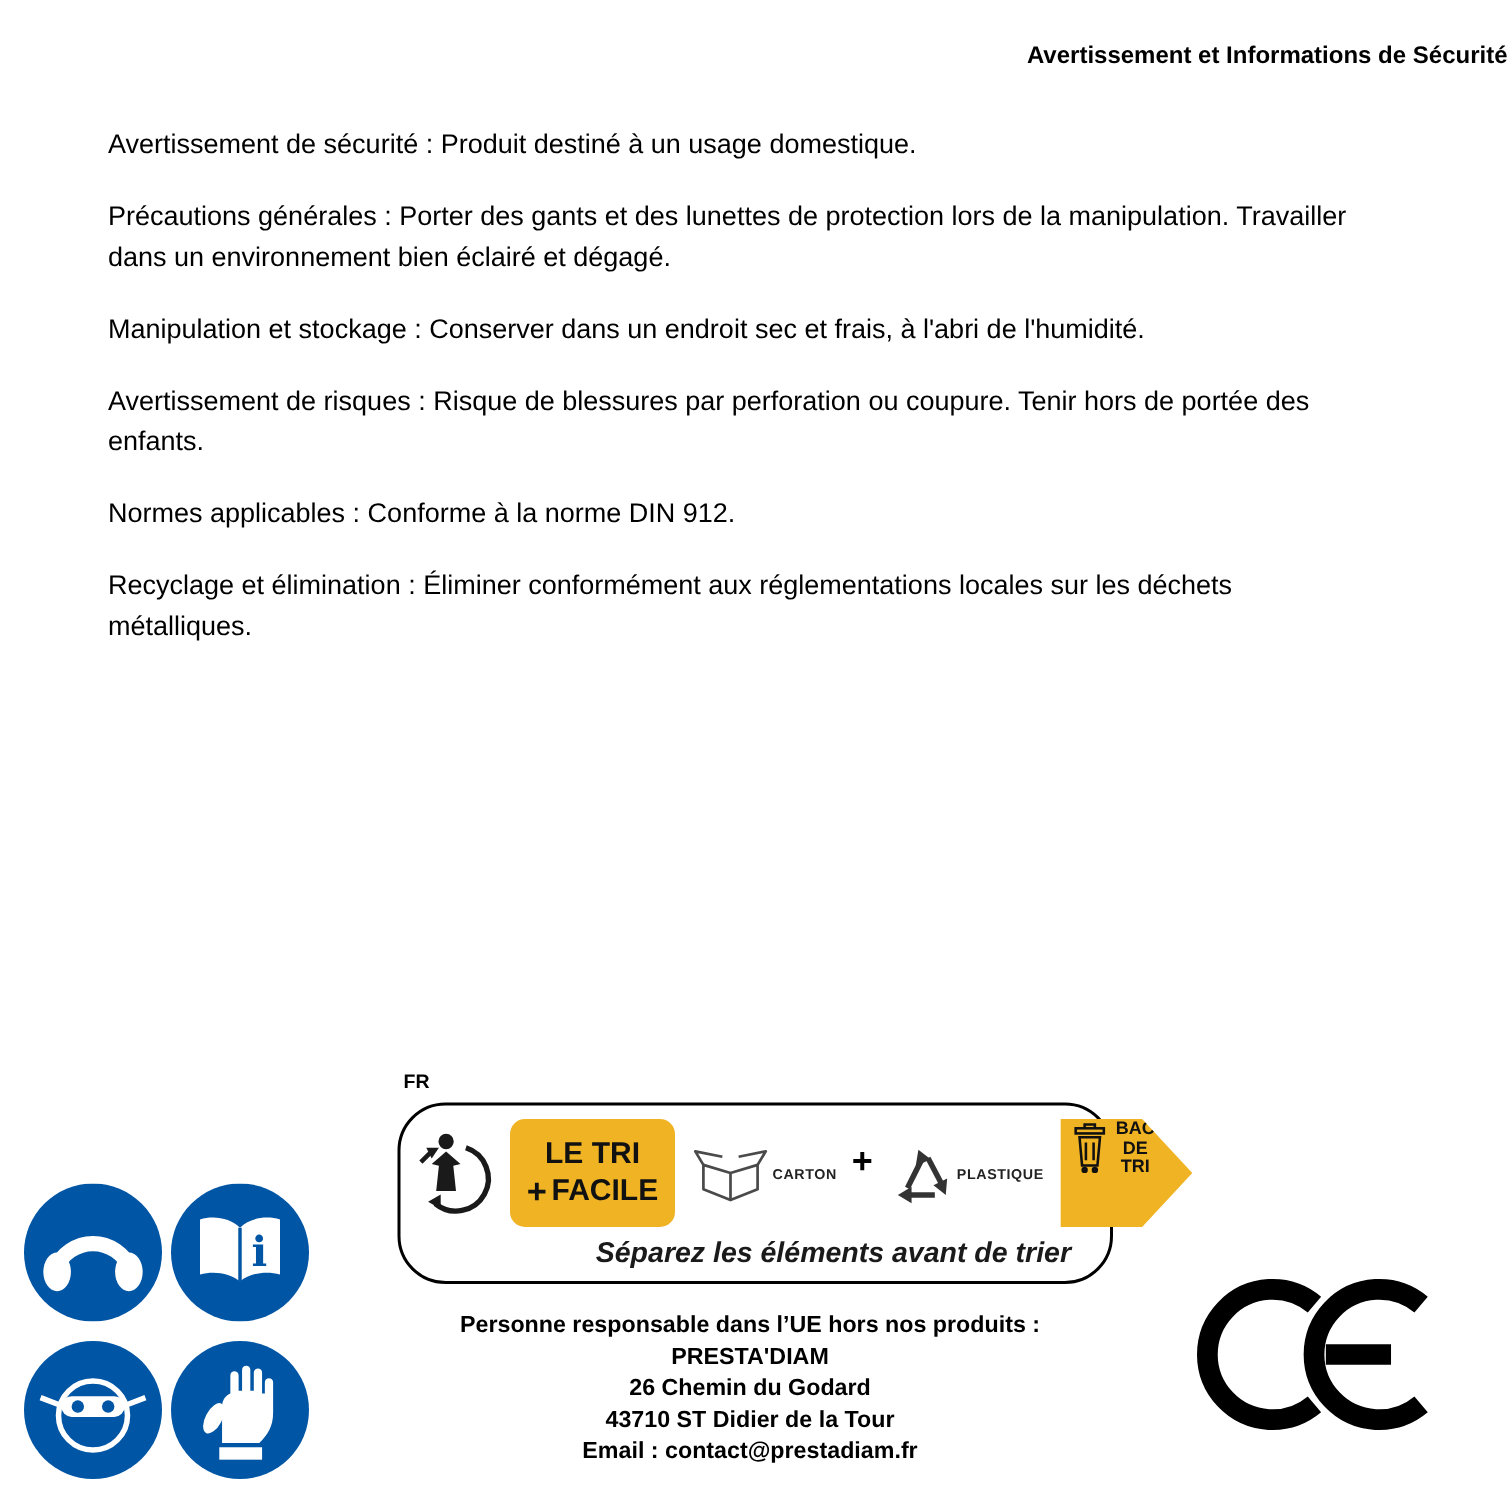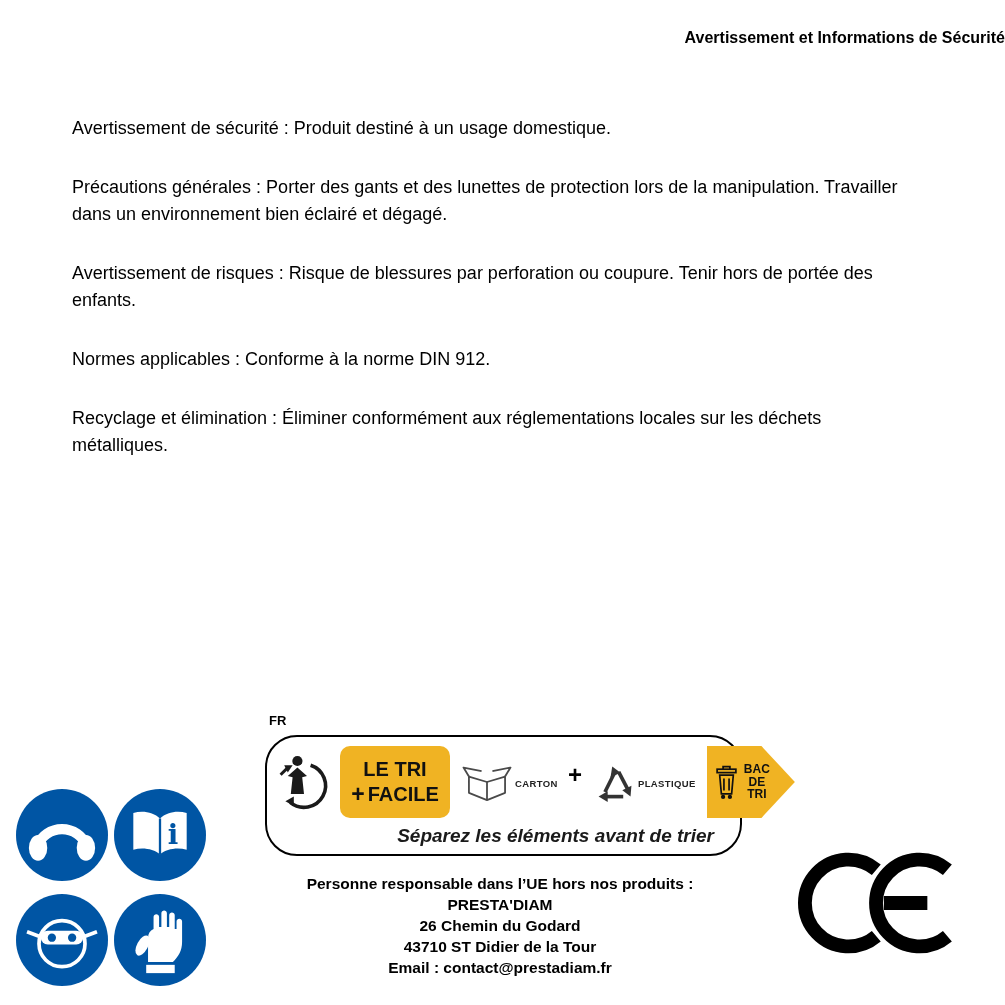--- a/index.html
+++ b/index.html
@@ -9,21 +9,21 @@
     font-family:"Liberation Sans","DejaVu Sans",sans-serif; color:#000;
   }
   .title {
     position:absolute; top:29px; left:0; width:100%;
     text-align:right; font-size:16px; font-weight:bold;
   }
   .content {
     position:absolute; top:83px; left:72px; width:835px;
     font-size:18px; line-height:27px;
   }
-  .content p { margin-bottom:21px;margin-top:32px; }
+  .content p { margin-bottom:21px; }
 
   
   .pictos {
     position:absolute; left:16px; top:789px;
     display:grid; grid-template-columns:92px 92px; grid-auto-rows:92px;
     column-gap:6px; row-gap:13px;
   }
   .picto svg { width:92px; height:92px; display:block; }
   .c-blue { fill:var(--blue,#0055A4); }
   .book-i { font:bold 30px "DejaVu Serif",serif; fill:var(--blue,#0055A4); text-anchor:middle; }
@@ -45,21 +45,21 @@
   .tf-line2 { display:flex; align-items:center; gap:3px; }
   .tf-plus { font-size:23px; }
   .mat { display:flex; flex-direction:row; align-items:center; flex:0 0 auto; }
   .mat .carton { width:56px; height:42px; }
   .mat .recycle { width:46px; height:42px; }
   .mat-label { font-size:9.5px; font-weight:bold; letter-spacing:.4px; margin-top:3px; color:#222; }
   .plus-sign { font-size:24px; font-weight:bold; margin:0 1px 14px; }
   .pennant {
     width:88px; height:72px; background:var(--yellow,#F0B323);
     clip-path:polygon(0 0,62% 0,100% 50%,62% 100%,0 100%);
-    display:flex; align-items:center; padding-left:5px; gap:3px;
+    display:flex; align-items:flex-start; padding-left:5px; gap:3px;
     flex:0 0 auto; margin-left:2px;
   }
   .pennant svg { width:29px; height:38px; }
   .bac-text { font-size:12px; line-height:12.5px; font-weight:bold; text-align:center; color:#111; }
   .tri-tagline {
     text-align:right; padding-right:18px; margin-top:3px;
     font-style:italic; font-weight:bold; font-size:19px; color:#1a1a1a;
   }
 
   
@@ -74,20 +74,21 @@
 </head>
 <body>
 
 <div>
 
   <h1 class="title">Avertissement et Informations de Sécurité</h1>
 
   <div class="content">
     <p>Avertissement de sécurité : Produit destiné à un usage domestique.</p>
     <p>Précautions générales : Porter des gants et des lunettes de protection lors de la manipulation. Travailler dans un environnement bien éclairé et dégagé.</p>
+    <p>Manipulation et stockage : Conserver dans un endroit sec et frais, à l'abri de l'humidité.</p>
     <p>Avertissement de risques : Risque de blessures par perforation ou coupure. Tenir hors de portée des enfants.</p>
     <p>Normes applicables : Conforme à la norme DIN 912.</p>
     <p>Recyclage et élimination : Éliminer conformément aux réglementations locales sur les déchets métalliques.</p>
   </div>
 
   <div class="pictos">
     <div class="picto">
       <svg viewBox="0 0 100 100">
         <circle class="c-blue" cx="50" cy="50" r="50"></circle>
         <path d="M23,62 A29,29 0 0 1 77,62" fill="none" stroke="#fff" stroke-width="11"></path>

